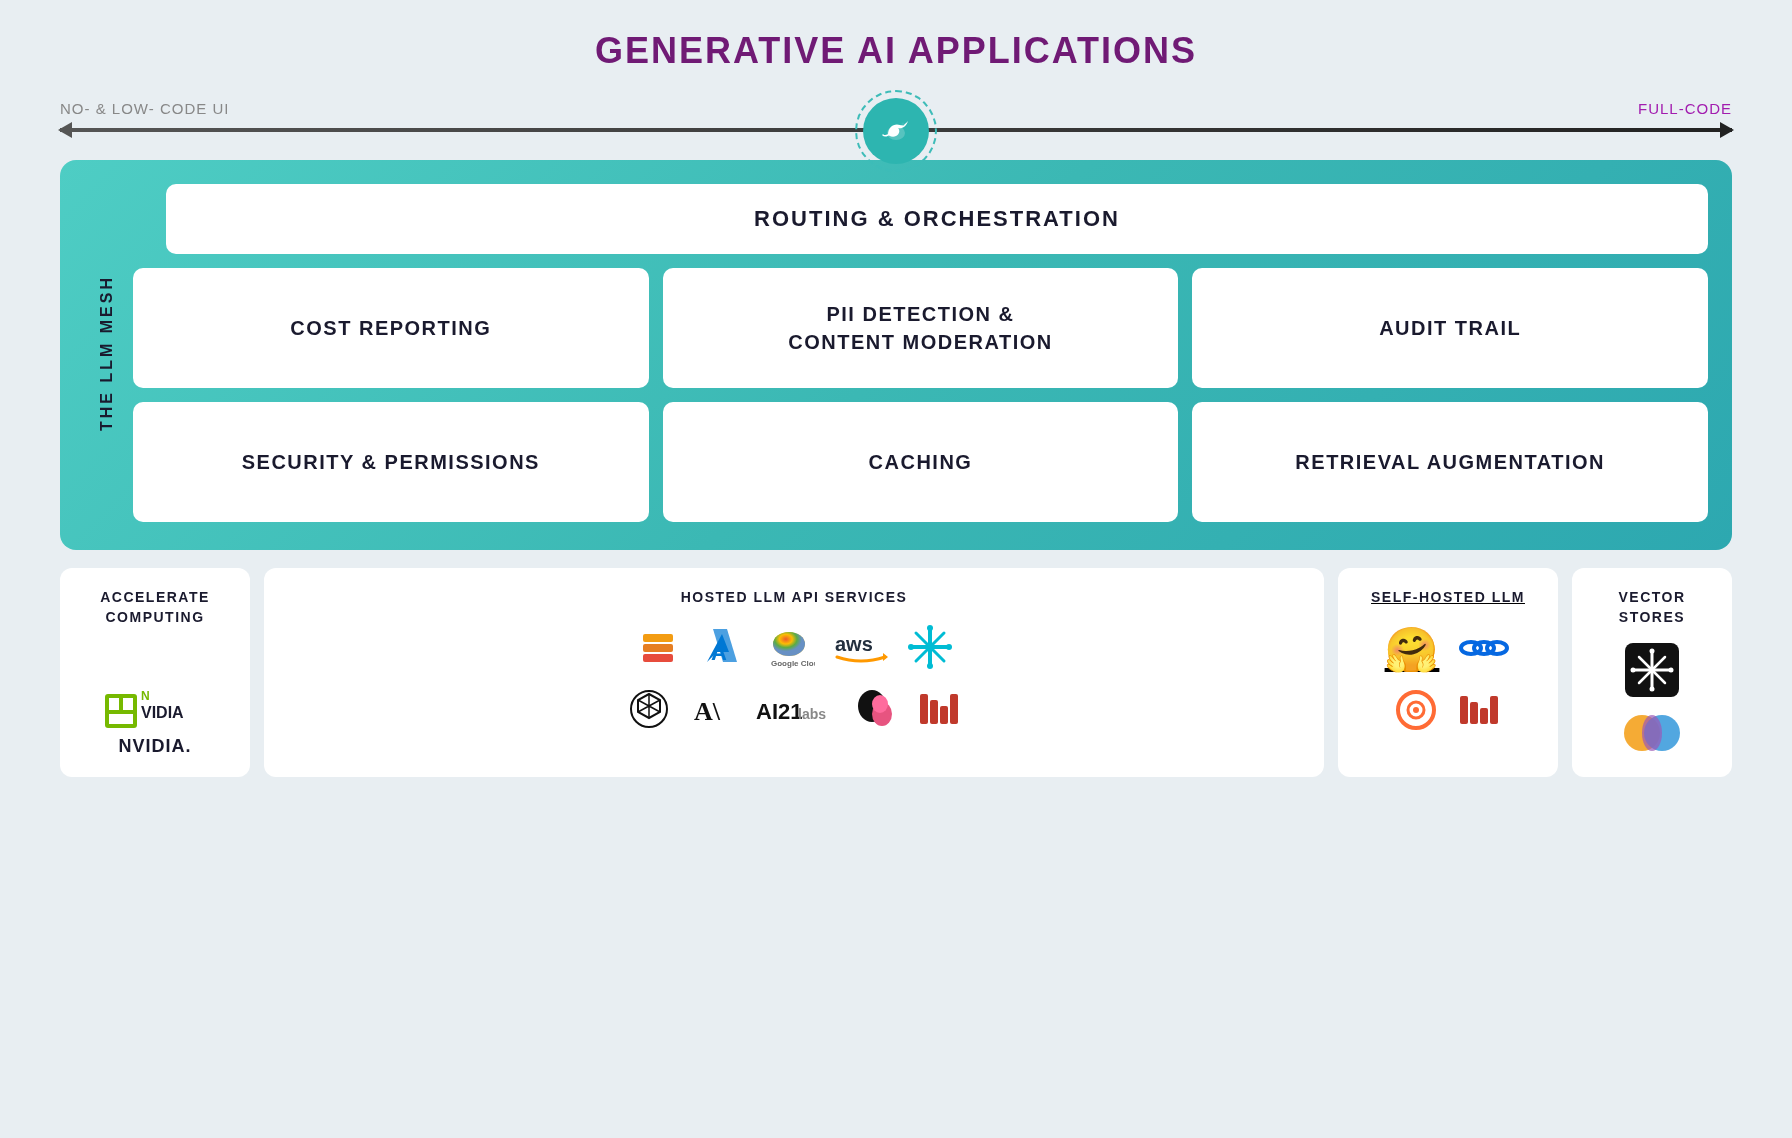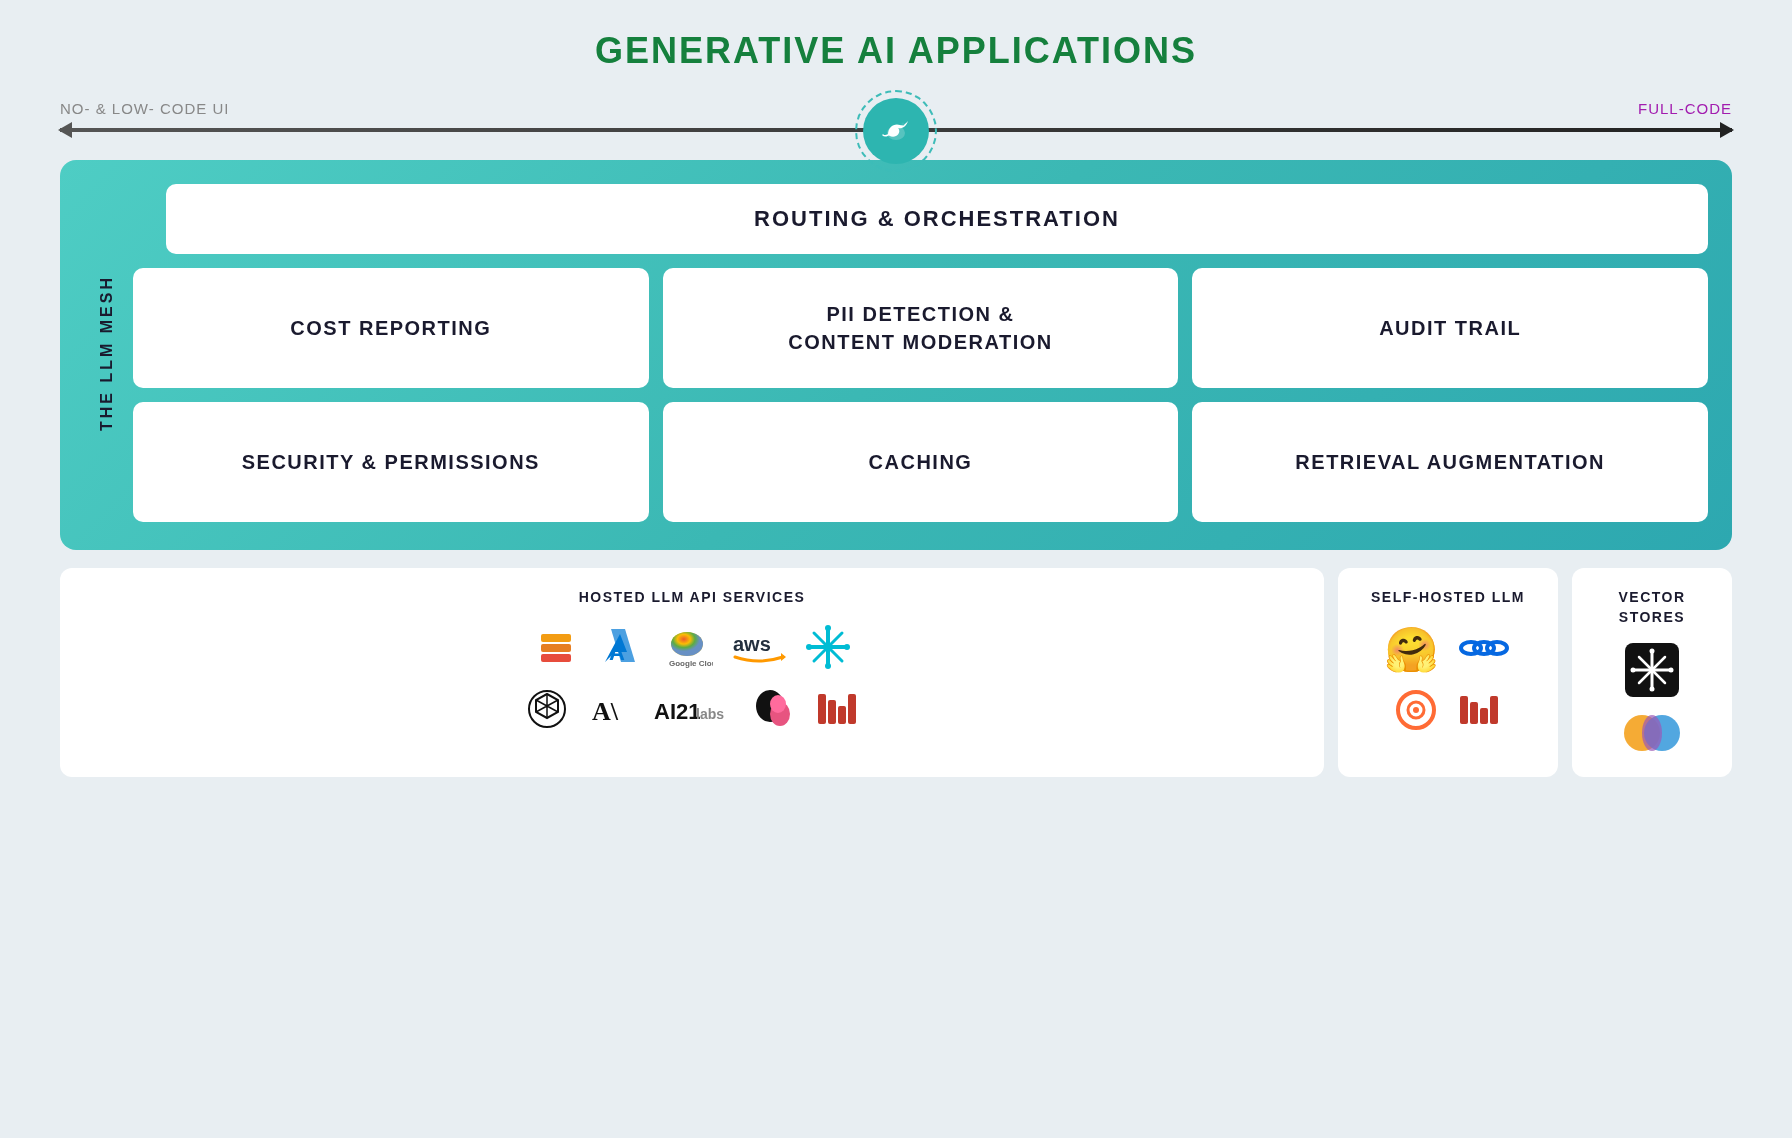--- a/index.html
+++ b/index.html
@@ -11,21 +11,21 @@
       overflow: hidden;
       display: flex;
       flex-direction: column;
       align-items: center;
       padding: 30px 60px 30px 60px;
     }
 
     .main-title {
       font-size: 36px;
       font-weight: 900;
-      color: #15803d;
+      color: #701a75;
       letter-spacing: 2px;
       margin-bottom: 18px;
       text-align: center;
     }
 
     .arrow-row {
       width: 100%;
       display: flex;
       align-items: center;
       position: relative;
@@ -229,20 +229,21 @@
       flex: 0 0 190px;
       justify-content: space-between;
     }
 
     .hosted-card {
       flex: 1;
     }
 
     .self-hosted-card {
       flex: 0 0 220px;
+      text-decoration: underline;
     }
 
     .vector-card {
       flex: 0 0 160px;
     }
 
     .logo-grid {
       display: flex;
       flex-direction: column;
       gap: 12px;
@@ -308,20 +309,35 @@
       </div>
       <div class="feature-box">
         <span class="feature-box-text">RETRIEVAL AUGMENTATION</span>
       </div>
     </div>
   </div>
 </div>
 
 <div class="bottom-section">
 
+  <div class="bottom-card accelerate-card">
+    <span class="bottom-card-title">ACCELERATE COMPUTING</span>
+
+    <div style="display:flex;flex-direction:column;align-items:center;margin-top:10px;">
+      <svg width="100" height="50" viewBox="0 0 100 50">
+        <rect x="0" y="8" width="32" height="34" rx="3" fill="#76b900"></rect>
+        <rect x="4" y="12" width="10" height="12" fill="white"></rect>
+        <rect x="18" y="12" width="10" height="12" fill="white"></rect>
+        <rect x="4" y="28" width="24" height="10" fill="white"></rect>
+        <text x="36" y="32" font-size="16" font-weight="900" fill="#1a1a2e" font-family="Arial">VIDIA</text>
+        <text x="36" y="14" font-size="12" font-weight="900" fill="#76b900" font-family="Arial">N</text>
+      </svg>
+      <span style="font-size:18px;font-weight:900;color:#1a1a2e;letter-spacing:1px;">NVIDIA.</span>
+    </div>
+  </div>
 
   <div class="bottom-card hosted-card">
     <span class="bottom-card-title">HOSTED LLM API SERVICES</span>
     <div class="logo-grid">
 
       <div class="logo-row">
 
         <div>
           <svg width="46" height="46" viewBox="0 0 46 46">
             <rect x="8" y="30" width="30" height="8" rx="2" fill="#e74c3c"></rect>

